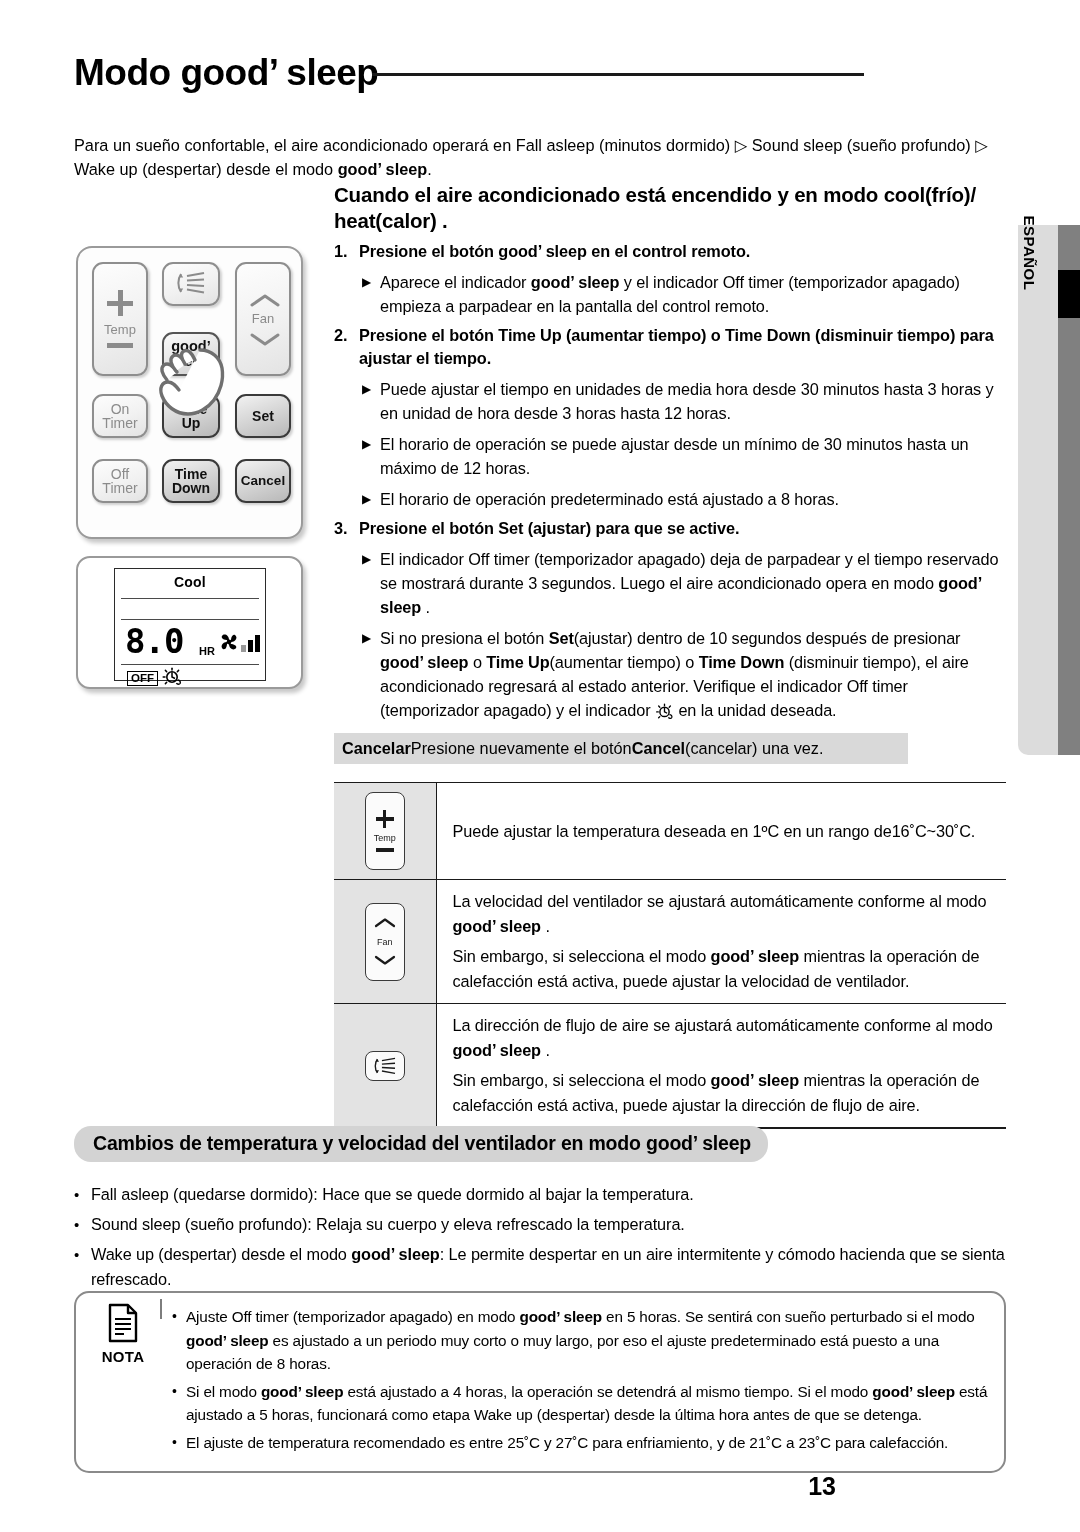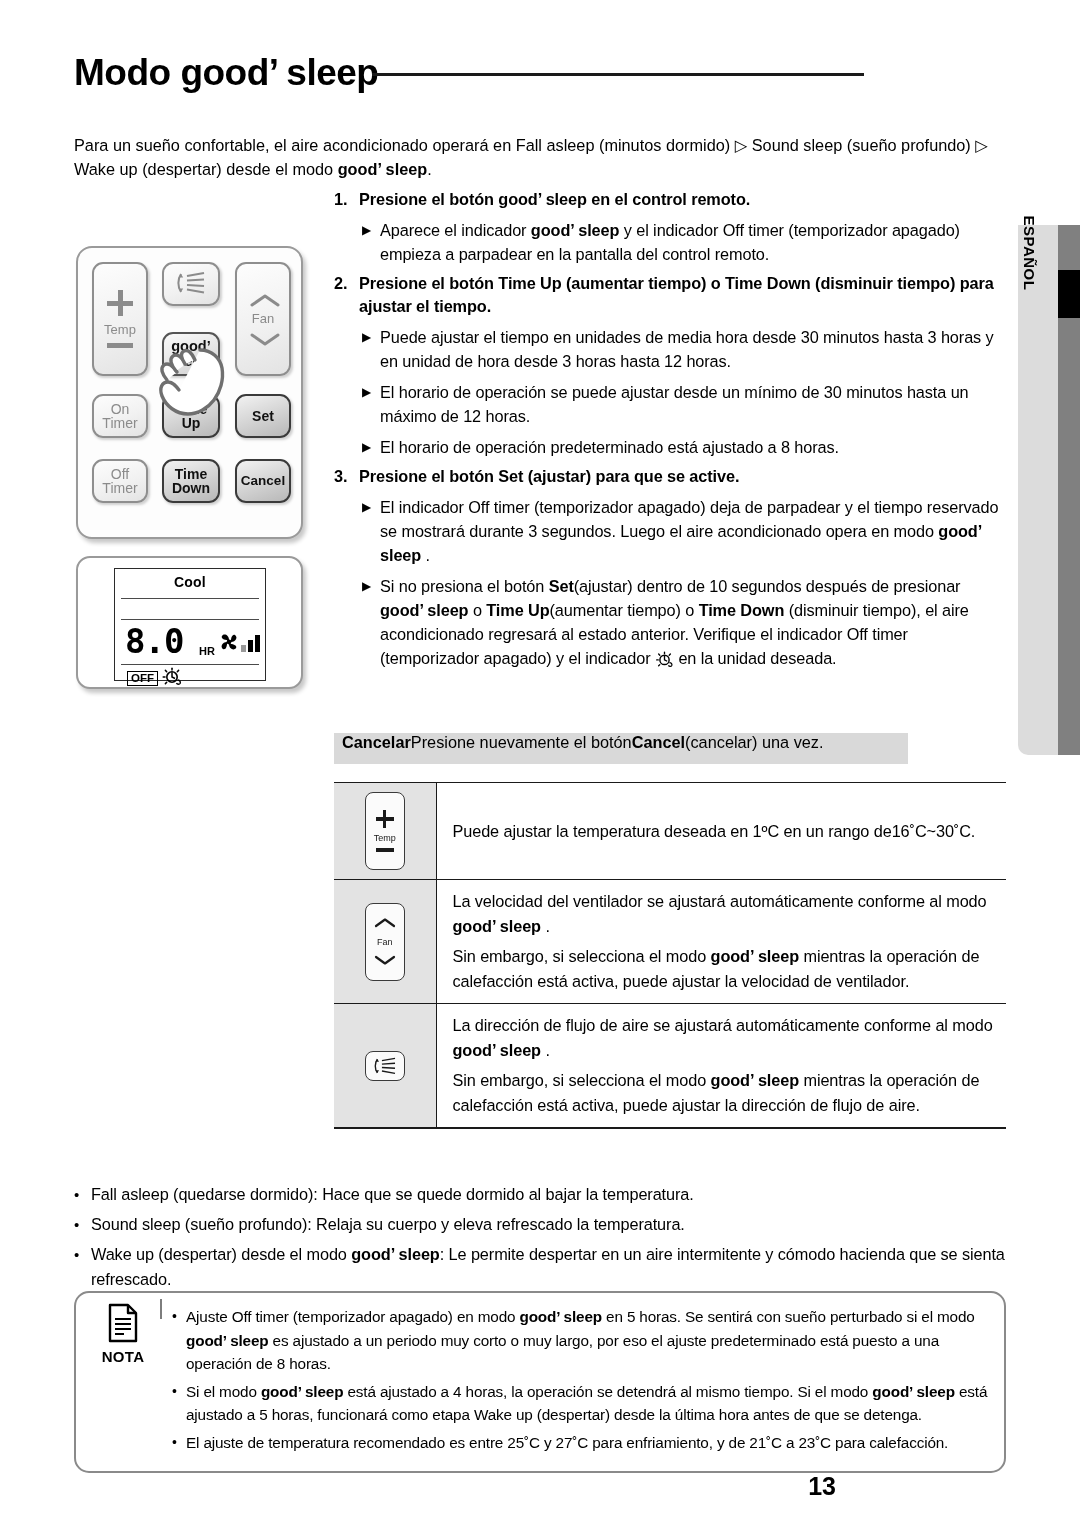--- a/index.html
+++ b/index.html
@@ -178,21 +178,21 @@
   }
   .bul .tri {
     flex:0 0 18px; font-size:12px; line-height:24px; color:#000;
   }
   .bul .txt { flex:1; }
   b.gs, span.gs { font-weight:bold; }
 
   
   .cancelbar {
     position:absolute; left:334px; top:733px; width: 574px; height: 31px;
-    background:#d9d9d9; display:flex; align-items:flex-start;
+    background:#d9d9d9; display:flex; align-items:center;
     padding-left: 8px; font-size:16.3px;
   }
 
   
   .tbl {
     position:absolute; left:334px; top:782px; width: 672px;
     border-collapse: collapse;
   }
   .tbl td { vertical-align: middle; }
   .tbl tr { border-bottom: 1.6px solid #1a1a1a; }
@@ -404,20 +404,24 @@
               <path d="M16.6 3.4 L15.3 4.7"></path>
             </g>
             <path d="M15.5 13 C17.5 13, 18.8 14.6, 18.2 16.2 C17.6 17.6, 15.2 17.6, 14.4 16.2" fill="none" stroke="#000" stroke-width="1.4"></path>
           </svg>
         </span>
       </div>
     </div>
   </div>
 
   <div class="col">
+    <h2 class="sec">
+      <span>Cuando el aire acondicionado está encendido y en modo cool(frío)/</span><br>
+      <span>heat(calor) .</span>
+    </h2>
 
     <div class="step">
       <span class="num">1.</span>
       <span><span>Presione el botón </span><span class="gs">good’ sleep</span><span> en el control remoto.</span></span>
     </div>
     <div class="bullets">
       <div class="bul">
         <span class="tri">▶</span>
         <span class="txt"><span>Aparece el indicador </span><b class="gs">good’ sleep</b><span> y el indicador Off timer (temporizador apagado) empieza a parpadear en la pantalla del control remoto.</span></span>
       </div>
@@ -522,20 +526,23 @@
         </span>
       </td>
       <td class="txt">
         <p><span>La dirección de flujo de aire se ajustará automáticamente conforme al modo </span><b class="gs">good’ sleep</b><span> .</span></p>
         <p><span>Sin embargo, si selecciona el modo </span><b class="gs">good’ sleep</b><span> mientras la operación de calefacción está activa, puede ajustar la dirección de flujo de aire.</span></p>
       </td>
     </tr>
   </tbody>
     </table>
 
+  <div class="pill">
+    <span>Cambios de temperatura y velocidad del ventilador en modo </span><span class="gs">good’ sleep</span>
+  </div>
 
   <div class="dots">
     <div class="dot">
       <span class="d">•</span>
       <span class="dt">Fall asleep (quedarse dormido): Hace que se quede dormido al bajar la temperatura.</span>
     </div>
     <div class="dot">
       <span class="d">•</span>
       <span class="dt">Sound sleep (sueño profundo): Relaja su cuerpo y eleva refrescado la temperatura.</span>
     </div>

